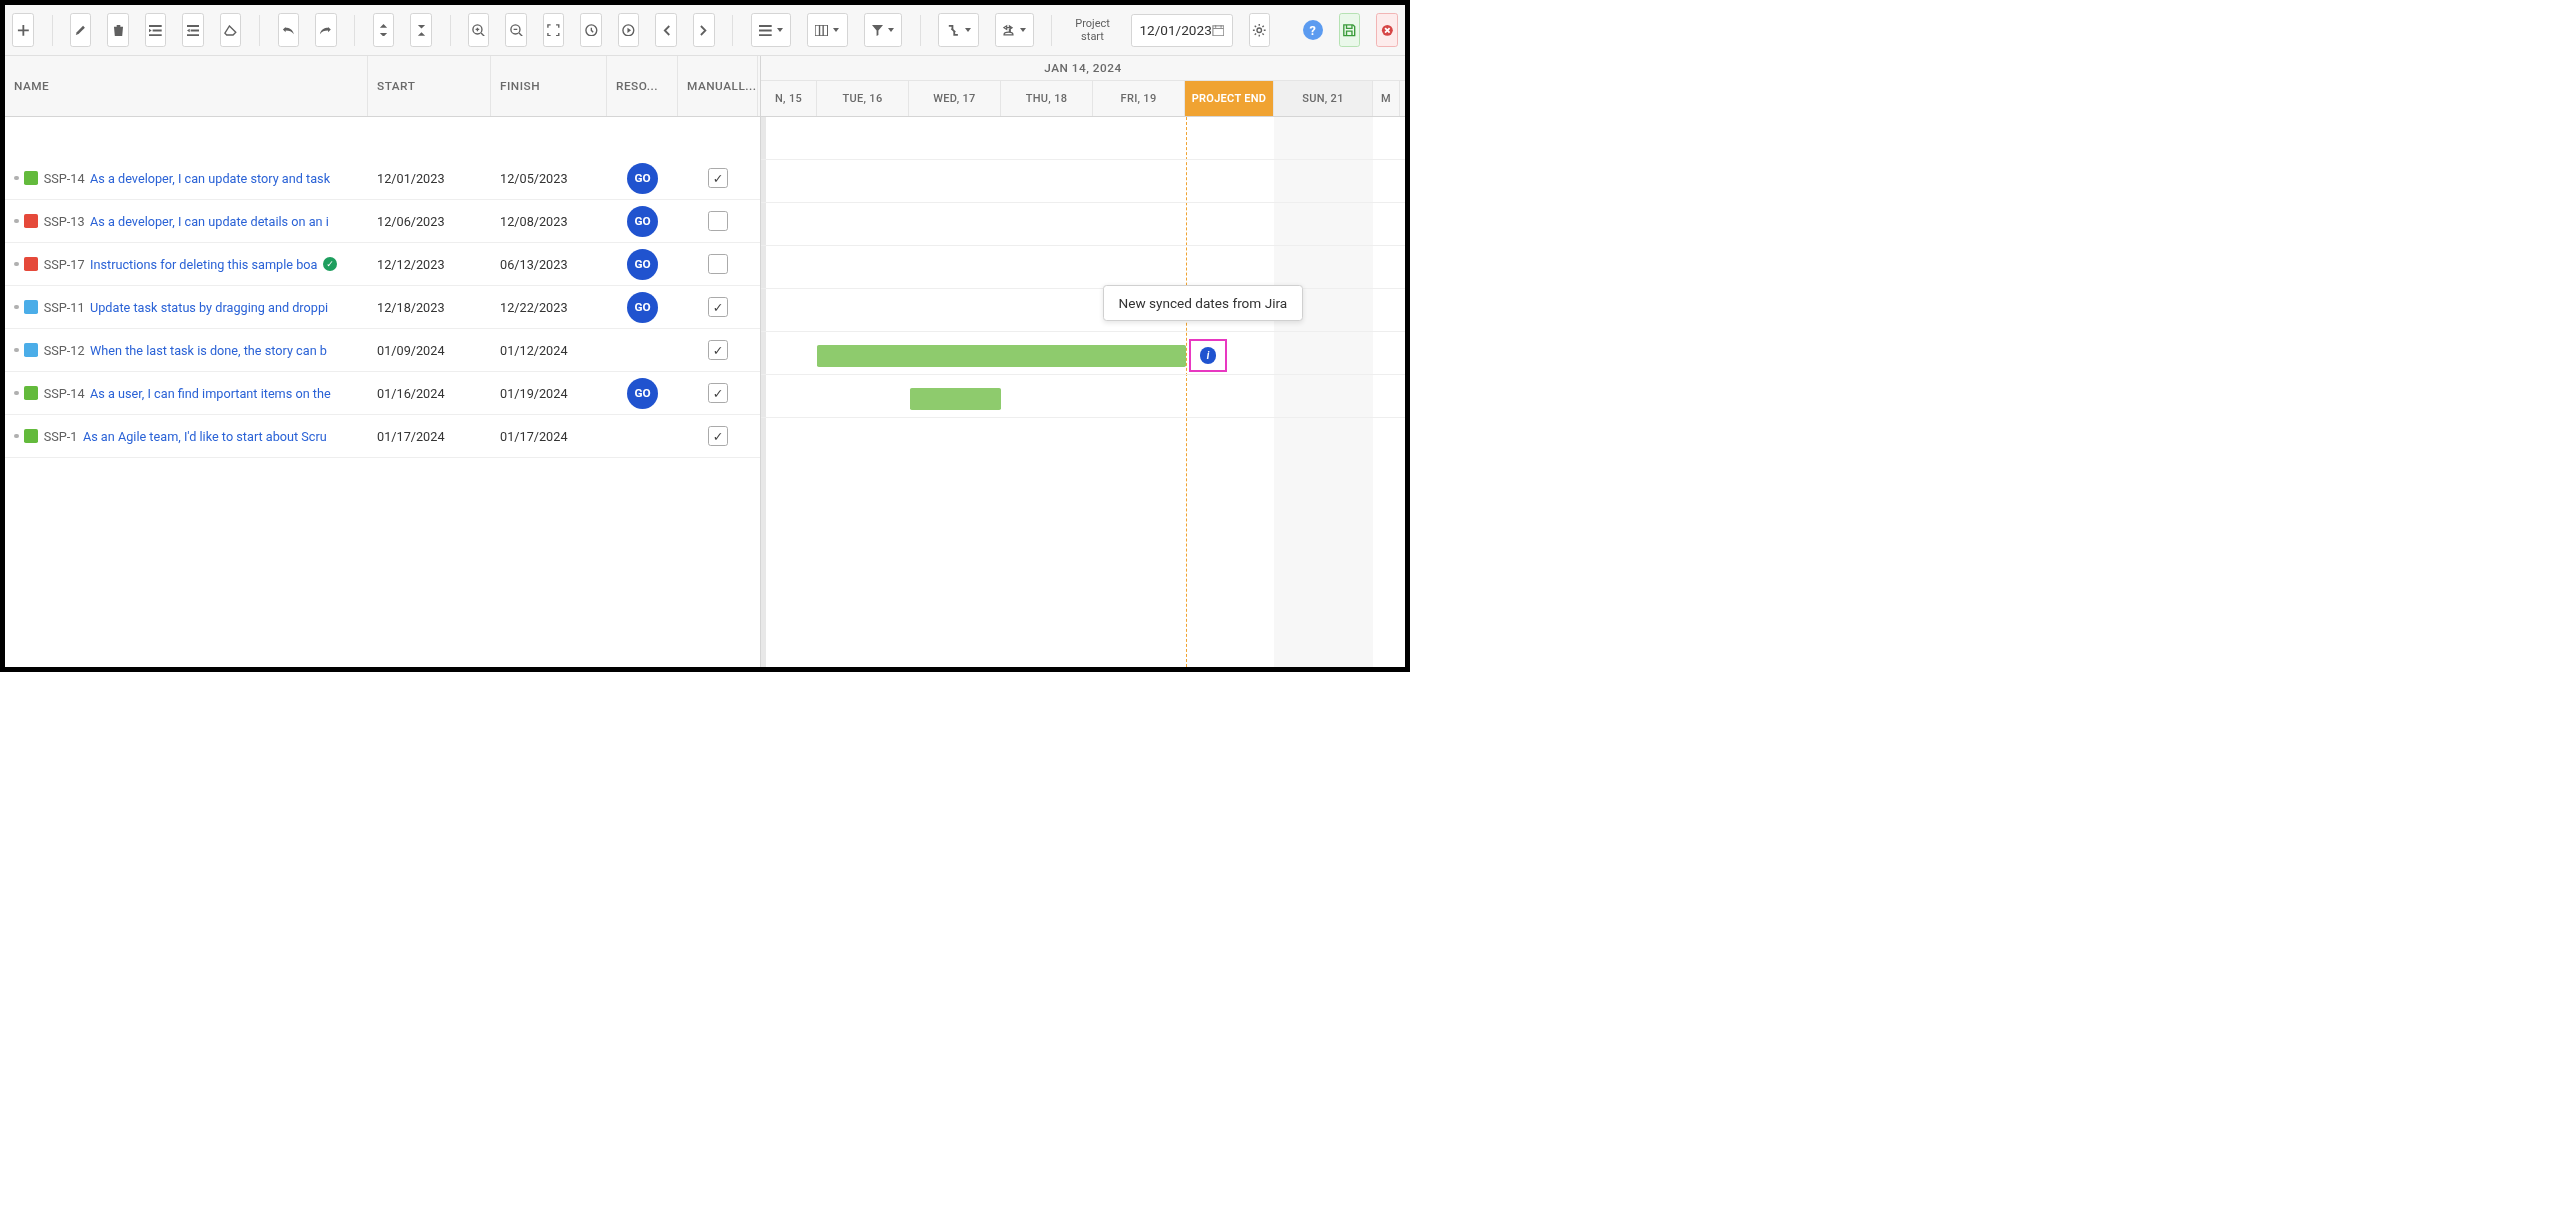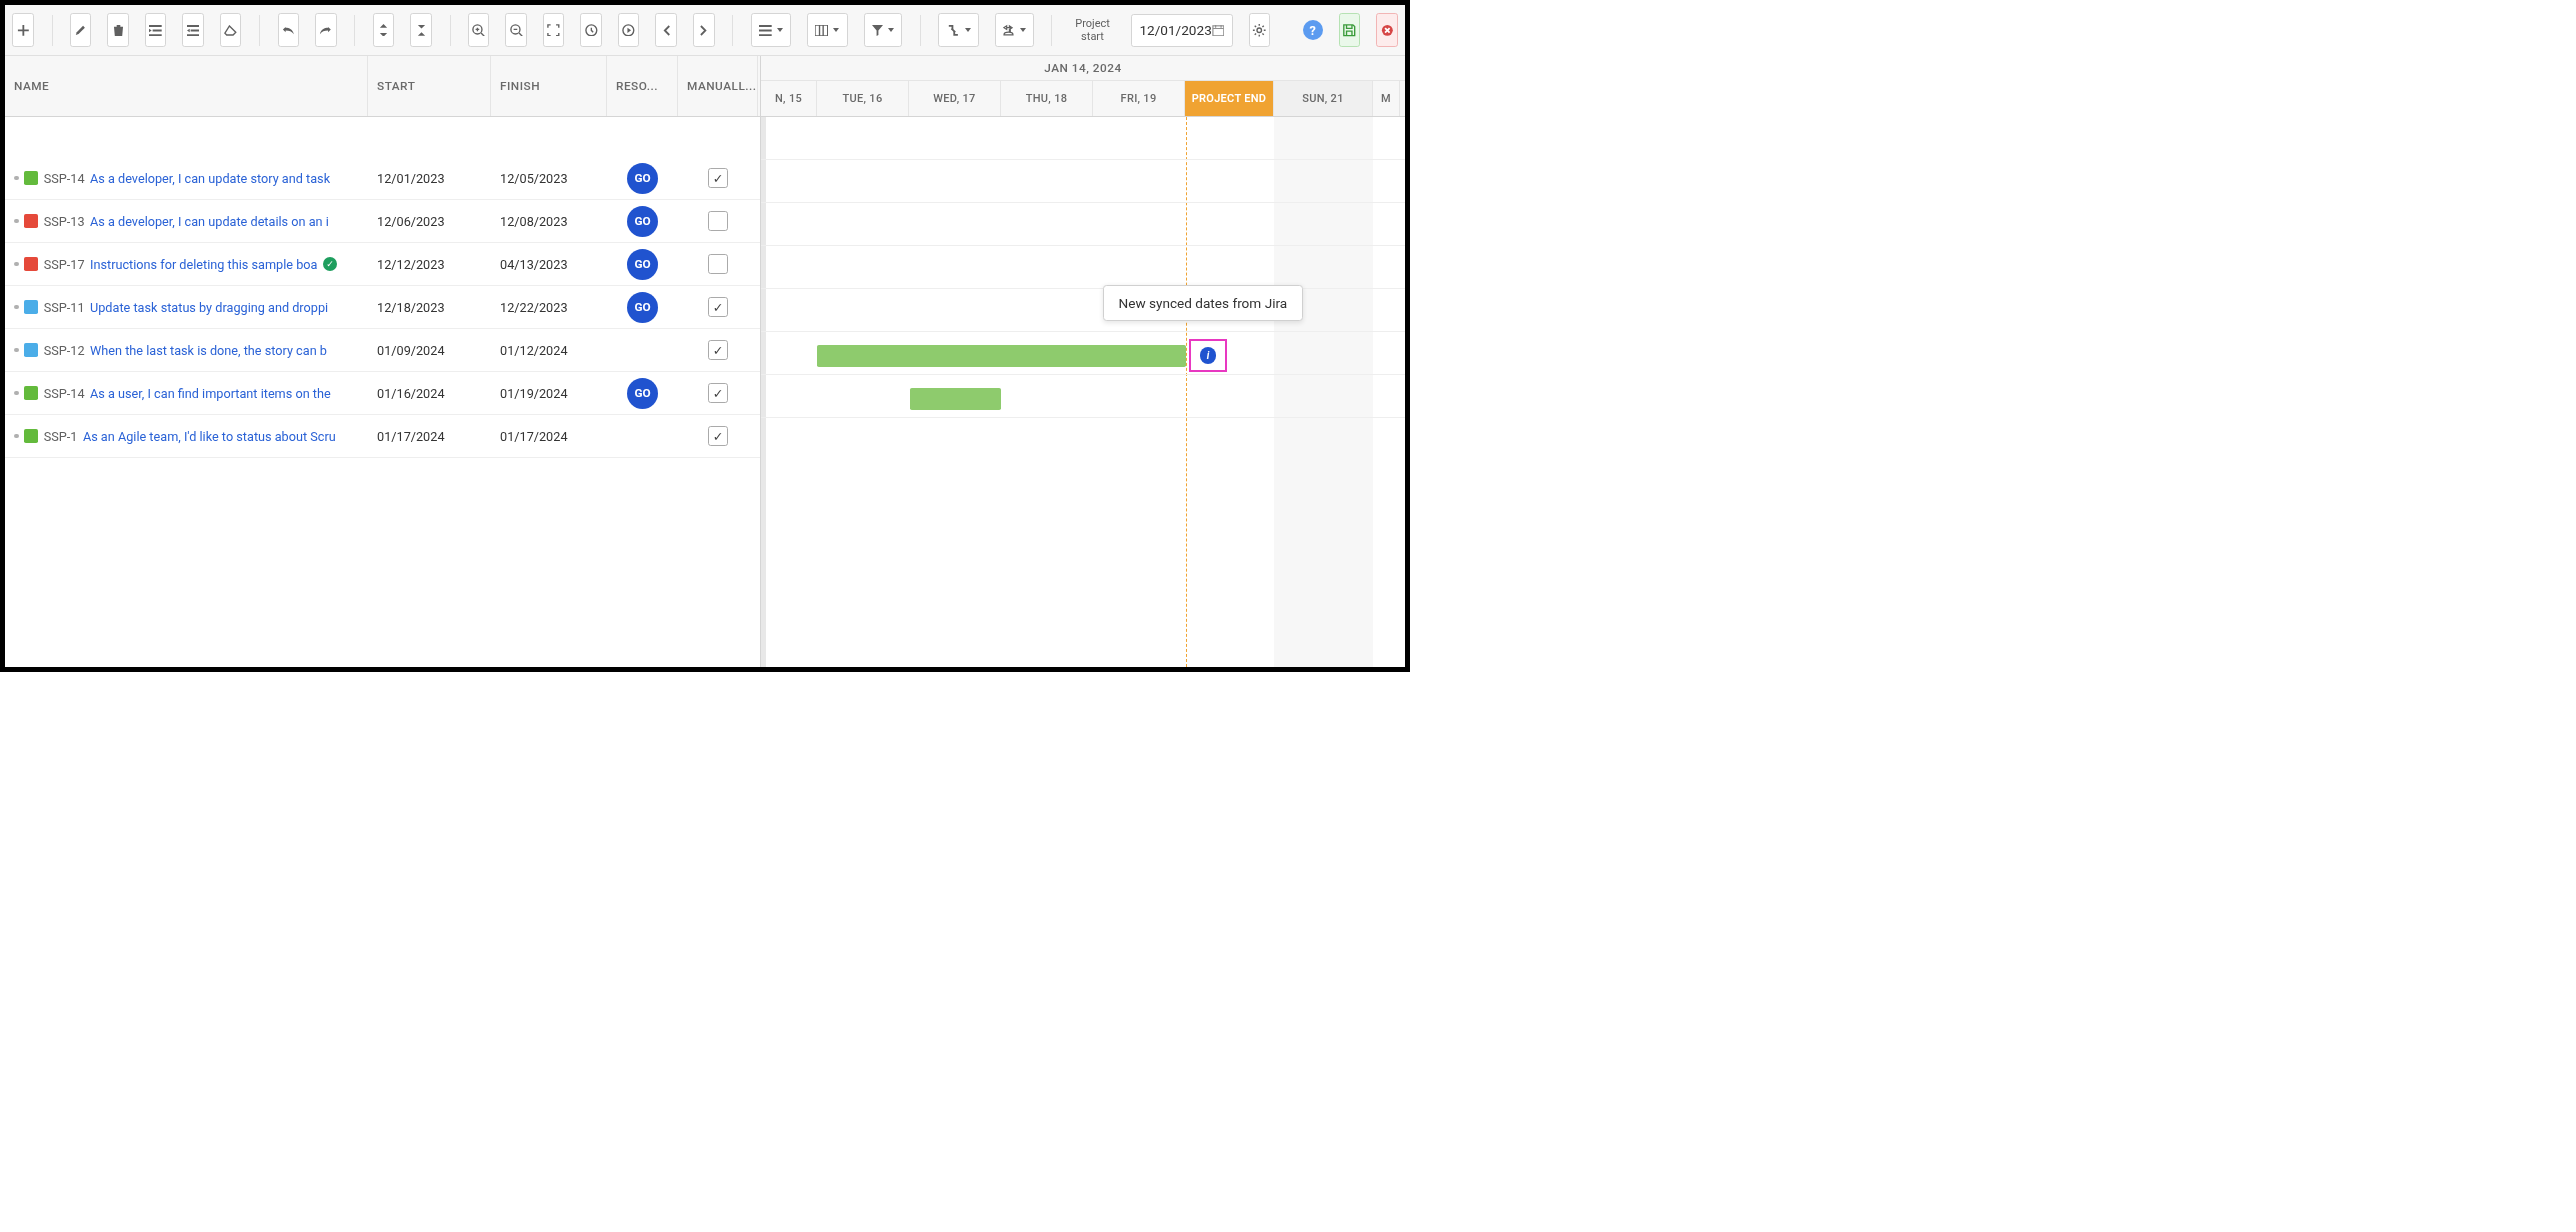--- a/index.html
+++ b/index.html
@@ -272,21 +272,21 @@
           </div>
           <div class="row">
             <div class="cell col-name">
               <span class="dot"></span>
               <span class="issue-icon bug"></span>
               <span class="issue-key">SSP-17</span>
               <span class="issue-title">Instructions for deleting this sample boa</span>
               <span class="status-done">✓</span>
             </div>
             <div class="cell col-start">12/12/2023</div>
-            <div class="cell col-finish">04/13/2023</div>
+            <div class="cell col-finish">06/13/2023</div>
             <div class="cell col-reso">
               <div class="avatar">GO</div>
             </div>
             <div class="cell col-man">
               <div class="chkbox"></div>
             </div>
           </div>
           <div class="row">
             <div class="cell col-name">
               <span class="dot"></span>
@@ -331,21 +331,21 @@
             </div>
             <div class="cell col-man">
               <div class="chkbox">✓</div>
             </div>
           </div>
           <div class="row">
             <div class="cell col-name">
               <span class="dot"></span>
               <span class="issue-icon story"></span>
               <span class="issue-key">SSP-1</span>
-              <span class="issue-title">As an Agile team, I'd like to status about Scru</span>
+              <span class="issue-title">As an Agile team, I'd like to start about Scru</span>
             </div>
             <div class="cell col-start">01/17/2024</div>
             <div class="cell col-finish">01/17/2024</div>
             <div class="cell col-reso"></div>
             <div class="cell col-man">
               <div class="chkbox">✓</div>
             </div>
           </div>
         </div>
     </div>

